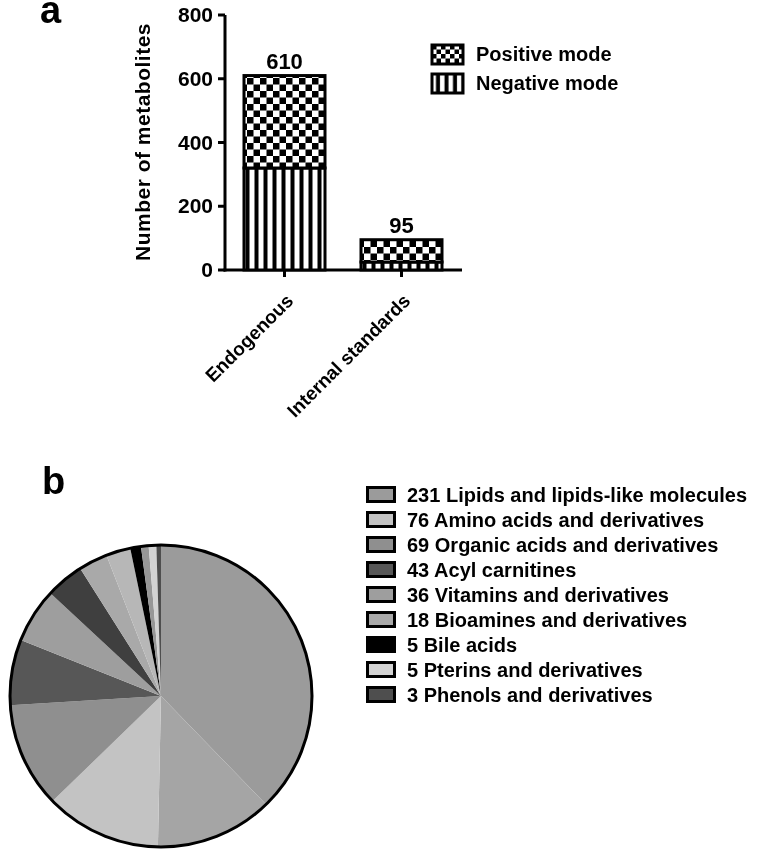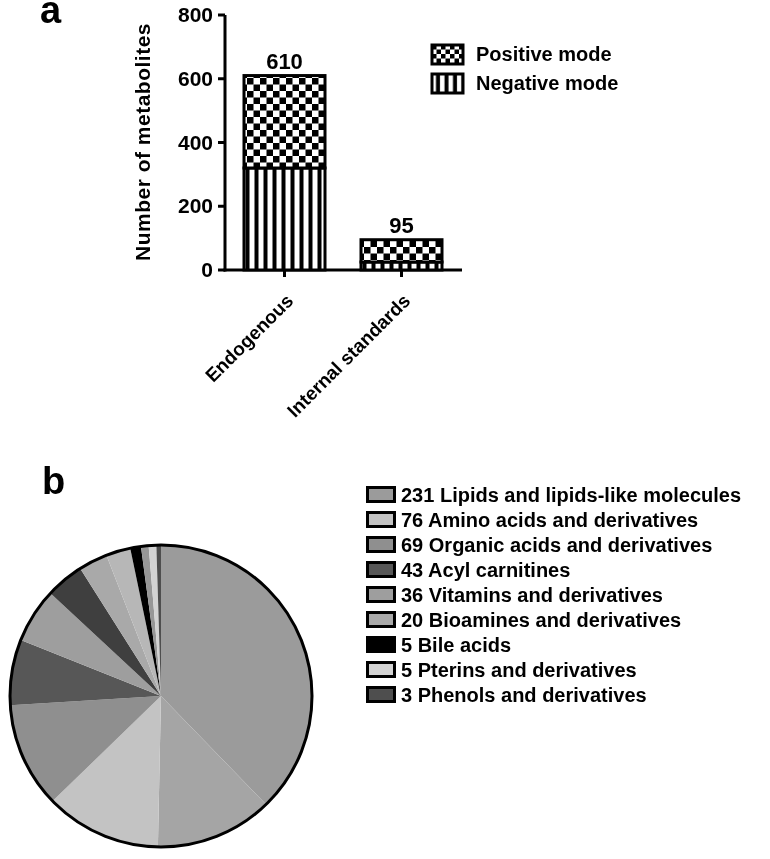--- a/index.html
+++ b/index.html
@@ -11,21 +11,21 @@
   svg{position:absolute;left:0;}
   #barchart{top:0;}
   #pie{top:440px;}
   svg text{font-family:"Liberation Sans","DejaVu Sans",sans-serif;font-weight:bold;fill:#000;}
   .tick-label{font-size:21px;}
   .axis-title{font-size:21px;letter-spacing:0.5px;}
   .total-label{font-size:22px;}
   .cat-label{font-size:19px;}
   .bar-legend-label{font-size:20px;}
   #pie-legend{position:absolute;left:366px;top:486px;display:flex;flex-direction:column;}
-  .leg-row{display:flex;align-items:center;gap:5px;height:17px;margin-bottom:8px;}
+  .leg-row{display:flex;align-items:center;gap:11px;height:17px;margin-bottom:8px;}
   .leg-row:nth-child(n+12){margin-top:0;}
   .leg-swatch{width:24px;height:11px;border:3px solid #000;flex:0 0 auto;}
   .leg-text{font-weight:bold;font-size:20px;line-height:1;color:#000;white-space:nowrap;}
 </style>
 </head>
 <body>
 
 <div class="page">
   <div class="panel-label label-a">a</div>
 
@@ -122,21 +122,21 @@
       <div class="leg-row">
         <span class="leg-swatch" style="background: rgb(87, 87, 87);"></span>
         <span class="leg-text">43 Acyl carnitines</span>
       </div>
       <div class="leg-row">
         <span class="leg-swatch" style="background: rgb(158, 158, 158);"></span>
         <span class="leg-text">36 Vitamins and derivatives</span>
       </div>
       <div class="leg-row">
         <span class="leg-swatch" style="background: rgb(169, 169, 169);"></span>
-        <span class="leg-text">20 Bioamines and derivatives</span>
+        <span class="leg-text">18 Bioamines and derivatives</span>
       </div>
       <div class="leg-row">
         <span class="leg-swatch" style="background: rgb(0, 0, 0);"></span>
         <span class="leg-text">5 Bile acids</span>
       </div>
       <div class="leg-row">
         <span class="leg-swatch" style="background: rgb(211, 211, 211);"></span>
         <span class="leg-text">5 Pterins and derivatives</span>
       </div>
       <div class="leg-row">

